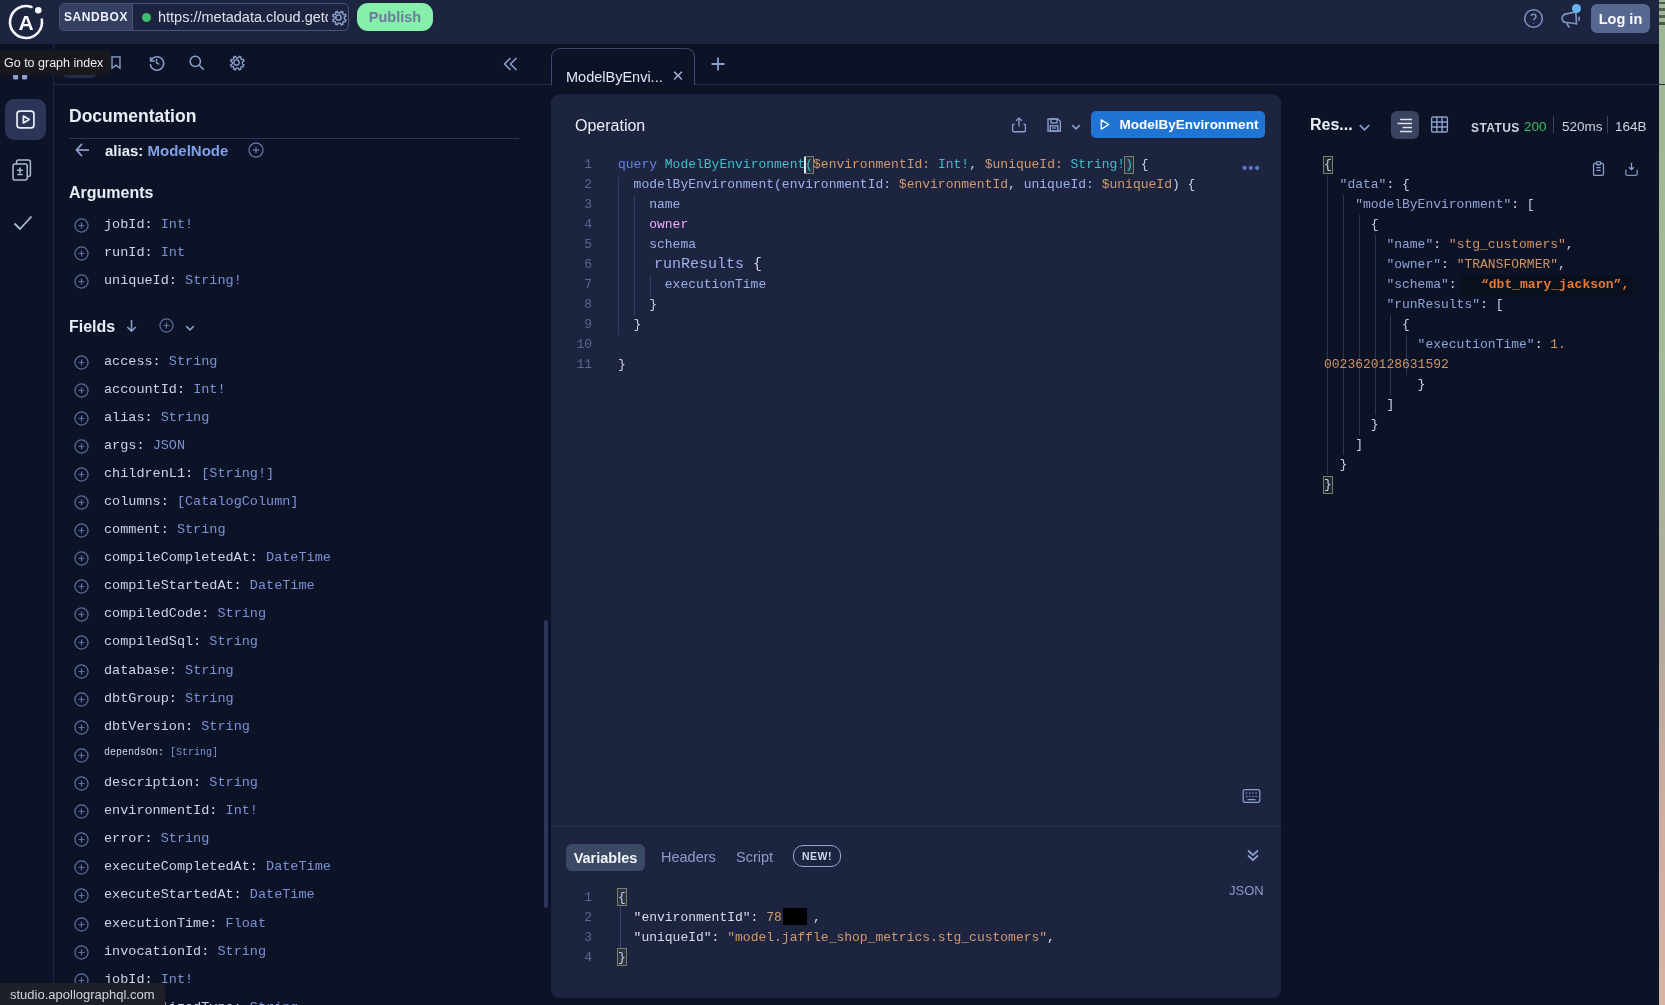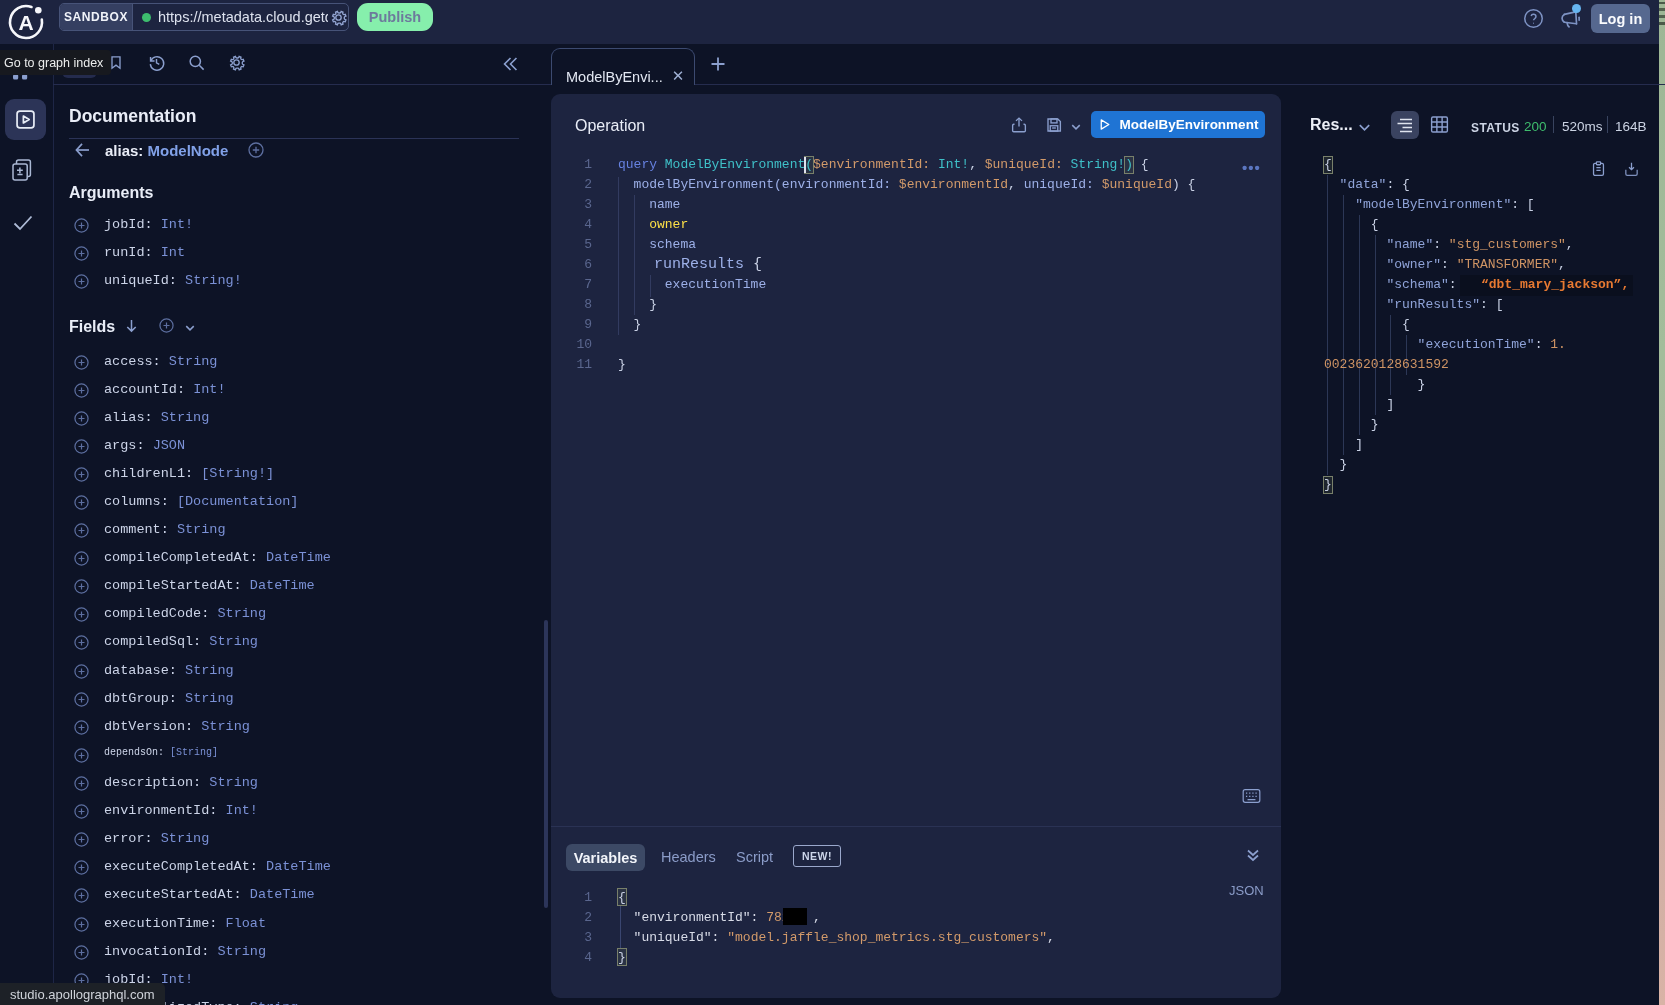--- a/index.html
+++ b/index.html
@@ -174,21 +174,21 @@
 <div class="abs mono" style="left:104px;top:438px;font-size:13.5px;"><span style="color:#ccd4e8;">args:</span> <span style="color:#7b91d6;">JSON</span></div>
 <svg class="abs" style="left:74px;top:467px;color:#5d6fa0;" width="15" height="15" viewBox="0 0 16 16" fill="none" stroke="currentColor" stroke-width="1.3">
       <circle cx="8" cy="8" r="7"></circle>
       <path d="M8 4.8v6.4M4.8 8h6.4"></path>
     </svg>
 <div class="abs mono" style="left:104px;top:466px;font-size:13.5px;"><span style="color:#ccd4e8;">childrenL1:</span> <span style="color:#7b91d6;">[String!]</span></div>
 <svg class="abs" style="left:74px;top:495px;color:#5d6fa0;" width="15" height="15" viewBox="0 0 16 16" fill="none" stroke="currentColor" stroke-width="1.3">
       <circle cx="8" cy="8" r="7"></circle>
       <path d="M8 4.8v6.4M4.8 8h6.4"></path>
     </svg>
-<div class="abs mono" style="left:104px;top:494px;font-size:13.5px;"><span style="color:#ccd4e8;">columns:</span> <span style="color:#7b91d6;">[Documentation]</span></div>
+<div class="abs mono" style="left:104px;top:494px;font-size:13.5px;"><span style="color:#ccd4e8;">columns:</span> <span style="color:#7b91d6;">[CatalogColumn]</span></div>
 <svg class="abs" style="left:74px;top:523px;color:#5d6fa0;" width="15" height="15" viewBox="0 0 16 16" fill="none" stroke="currentColor" stroke-width="1.3">
       <circle cx="8" cy="8" r="7"></circle>
       <path d="M8 4.8v6.4M4.8 8h6.4"></path>
     </svg>
 <div class="abs mono" style="left:104px;top:522px;font-size:13.5px;"><span style="color:#ccd4e8;">comment:</span> <span style="color:#7b91d6;">String</span></div>
 <svg class="abs" style="left:74px;top:551px;color:#5d6fa0;" width="15" height="15" viewBox="0 0 16 16" fill="none" stroke="currentColor" stroke-width="1.3">
       <circle cx="8" cy="8" r="7"></circle>
       <path d="M8 4.8v6.4M4.8 8h6.4"></path>
     </svg>
 <div class="abs mono" style="left:104px;top:550px;font-size:13.5px;"><span style="color:#ccd4e8;">compileCompletedAt:</span> <span style="color:#7b91d6;">DateTime</span></div>
@@ -304,21 +304,21 @@
 <div class="abs" style="left:618px;top:177px;width:1px;height:158px;background:#323b60;"></div>
 <div class="abs" style="left:634px;top:195px;width:1px;height:120px;background:#323b60;"></div>
 <div class="abs" style="left:650px;top:275px;width:1px;height:22px;background:#323b60;"></div>
 <div class="abs mono" style="left:553px;top:155px;width:39px;text-align:right;font-size:13px;line-height:20px;color:#5a668e;">1</div>
 <div class="abs mono" style="left:618px;top:155px;font-size:13px;line-height:20px;white-space:pre;"><span style="color:#6681e0">query </span><span style="color:#3fc0c8">ModelByEnvironment</span><span style="color:#3fc0c8">(</span><span style="color:#d29a6a">$environmentId:</span><span style="color:#c8d0e4"> </span><span style="color:#3fc0c8">Int!</span><span style="color:#c8d0e4">, </span><span style="color:#d29a6a">$uniqueId:</span><span style="color:#c8d0e4"> </span><span style="color:#3fc0c8">String!</span><span style="color:#3fc0c8">)</span><span style="color:#c8d0e4"> {</span></div>
 <div class="abs mono" style="left:553px;top:175px;width:39px;text-align:right;font-size:13px;line-height:20px;color:#5a668e;">2</div>
 <div class="abs mono" style="left:618px;top:175px;font-size:13px;line-height:20px;white-space:pre;"><span style="color:#9db0e8">  modelByEnvironment(</span><span style="color:#9db0e8">environmentId:</span><span style="color:#c8d0e4"> </span><span style="color:#d29a6a">$environmentId</span><span style="color:#c8d0e4">, </span><span style="color:#9db0e8">uniqueId:</span><span style="color:#c8d0e4"> </span><span style="color:#d29a6a">$uniqueId</span><span style="color:#c8d0e4">) {</span></div>
 <div class="abs mono" style="left:553px;top:195px;width:39px;text-align:right;font-size:13px;line-height:20px;color:#5a668e;">3</div>
 <div class="abs mono" style="left:618px;top:195px;font-size:13px;line-height:20px;white-space:pre;"><span style="color:#9db0e8">    name</span></div>
 <div class="abs mono" style="left:553px;top:215px;width:39px;text-align:right;font-size:13px;line-height:20px;color:#5a668e;">4</div>
-<div class="abs mono" style="left:618px;top:215px;font-size:13px;line-height:20px;white-space:pre;"><span style="color:#fde047">    owner</span></div>
+<div class="abs mono" style="left:618px;top:215px;font-size:13px;line-height:20px;white-space:pre;"><span style="color:#f0abfc">    owner</span></div>
 <div class="abs mono" style="left:553px;top:235px;width:39px;text-align:right;font-size:13px;line-height:20px;color:#5a668e;">5</div>
 <div class="abs mono" style="left:618px;top:235px;font-size:13px;line-height:20px;white-space:pre;"><span style="color:#9db0e8">    schema</span></div>
 <div class="abs mono" style="left:553px;top:255px;width:39px;text-align:right;font-size:13px;line-height:20px;color:#5a668e;">6</div>
 <div class="abs mono" style="left:618px;top:255px;font-size:15px;line-height:20px;white-space:pre;"><span style="color:#9db0e8">    runResults </span><span style="color:#c8d0e4">{</span></div>
 <div class="abs mono" style="left:553px;top:275px;width:39px;text-align:right;font-size:13px;line-height:20px;color:#5a668e;">7</div>
 <div class="abs mono" style="left:618px;top:275px;font-size:13px;line-height:20px;white-space:pre;"><span style="color:#9db0e8">      executionTime</span></div>
 <div class="abs mono" style="left:553px;top:295px;width:39px;text-align:right;font-size:13px;line-height:20px;color:#5a668e;">8</div>
 <div class="abs mono" style="left:618px;top:295px;font-size:13px;line-height:20px;white-space:pre;"><span style="color:#c8d0e4">    }</span></div>
 <div class="abs mono" style="left:553px;top:315px;width:39px;text-align:right;font-size:13px;line-height:20px;color:#5a668e;">9</div>
 <div class="abs mono" style="left:618px;top:315px;font-size:13px;line-height:20px;white-space:pre;"><span style="color:#c8d0e4">  }</span></div>
@@ -329,21 +329,21 @@
 
 <svg class="abs icon" style="left:1242px;top:788px;" width="19" height="16" viewBox="0 0 24 20" fill="none" stroke="currentColor" stroke-width="1.5">
       <rect x="1.5" y="2" width="21" height="16" rx="2.5"></rect>
       <path d="M5 6.5h1.6M9 6.5h1.6M13 6.5h1.6M17 6.5h1.6M5 10.5h1.6M9 10.5h1.6M13 10.5h1.6M17 10.5h1.6M7 14.5h10" stroke-width="1.6"></path>
     </svg>
 
 <div class="abs" style="left:551px;top:826px;width:730px;height:1px;background:#2a3254;"></div>
 <div class="abs" style="left:566px;top:844px;width:79px;height:27px;background:#3c4965;border-radius:6px;color:#f2f5fa;font-size:14.5px;font-weight:bold;display:flex;align-items:center;justify-content:center;">Variables</div>
 <div class="abs" style="left:661px;top:849px;color:#8b9cc8;font-size:14.5px;">Headers</div>
 <div class="abs" style="left:736px;top:849px;color:#8b9cc8;font-size:14.5px;">Script</div>
-<div class="abs" style="left:793px;top:845px;height:22px;border:1.5px solid #9aa8cc;border-radius:3px;color:#cdd6ea;font-size:10.5px;font-weight:bold;letter-spacing:.5px;display:flex;align-items:center;padding:0 8px;">NEW!</div>
+<div class="abs" style="left:793px;top:845px;height:22px;border:1.5px solid #9aa8cc;border-radius:10px;color:#cdd6ea;font-size:10.5px;font-weight:bold;letter-spacing:.5px;display:flex;align-items:center;padding:0 8px;">NEW!</div>
 <svg class="abs icon" style="left:1245px;top:847px;" width="16" height="16" viewBox="0 0 16 16" fill="none" stroke="currentColor" stroke-width="1.7">
       <path d="M3 3.5 8 8 13 3.5M3 8.5 8 13 13 8.5"></path>
     </svg>
 <div class="abs" style="left:1229px;top:883px;color:#8b9cc8;font-size:13px;">JSON</div>
 <div class="abs" style="left:617.2px;top:888px;width:9.5px;height:18px;border:1px solid #78806a;background:rgba(130,140,95,.14);"></div>
 <div class="abs" style="left:617.2px;top:948px;width:9.5px;height:18px;border:1px solid #78806a;background:rgba(130,140,95,.14);"></div>
 <div class="abs" style="left:620px;top:906px;width:1px;height:42px;background:#3a4670;"></div>
 <div class="abs mono" style="left:553px;top:888px;width:39px;text-align:right;font-size:13px;line-height:20px;color:#5a668e;">1</div>
 <div class="abs mono" style="left:618px;top:888px;font-size:13px;line-height:20px;white-space:pre;"><span style="color:#c8d0e4">{</span></div>
 <div class="abs mono" style="left:553px;top:908px;width:39px;text-align:right;font-size:13px;line-height:20px;color:#5a668e;">2</div>

